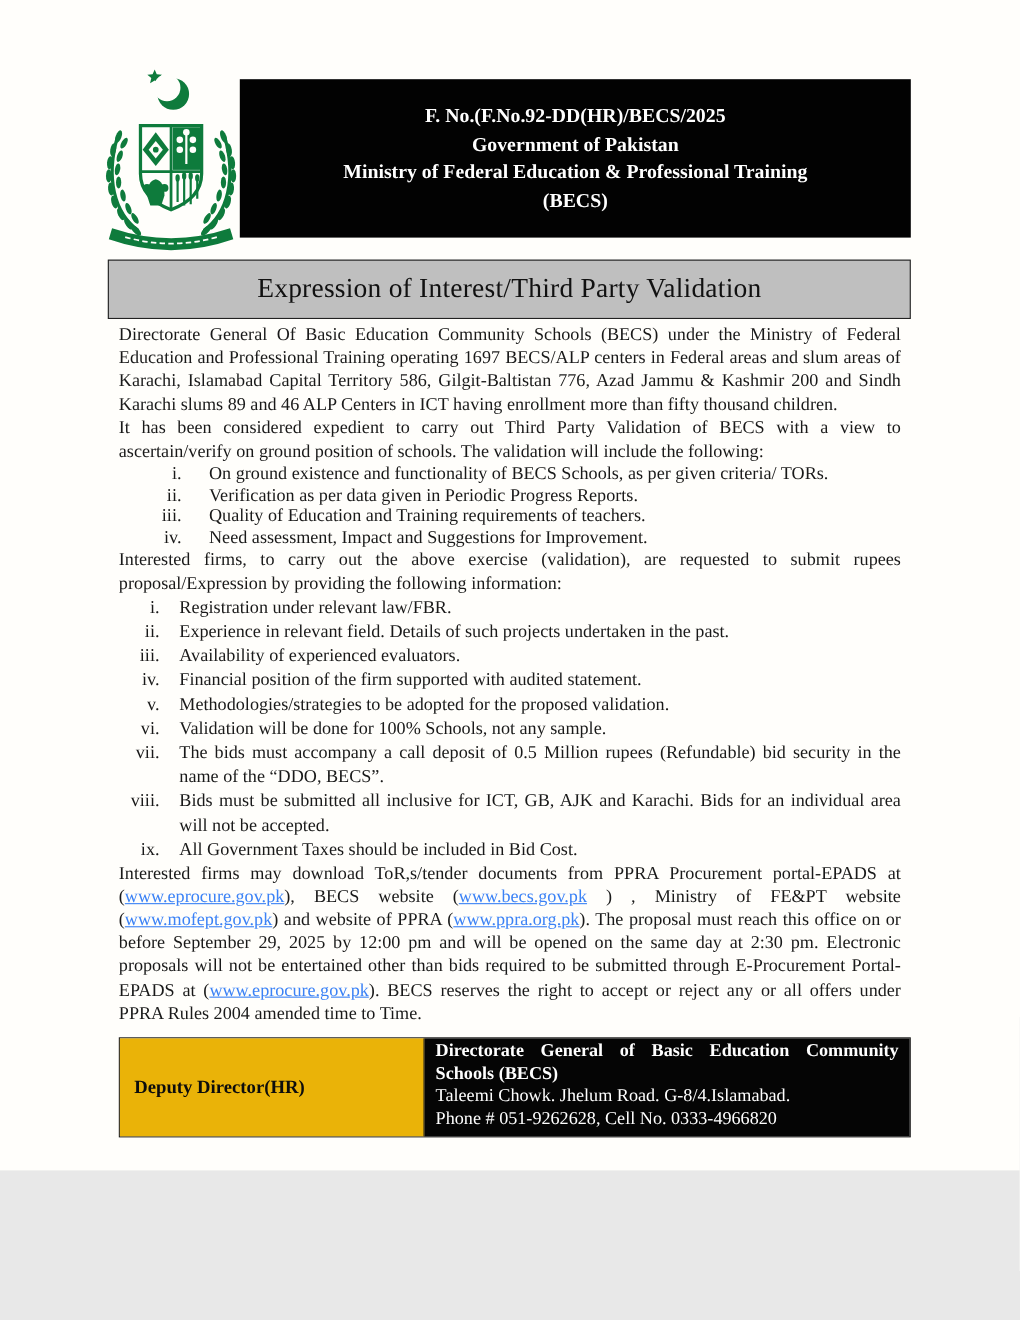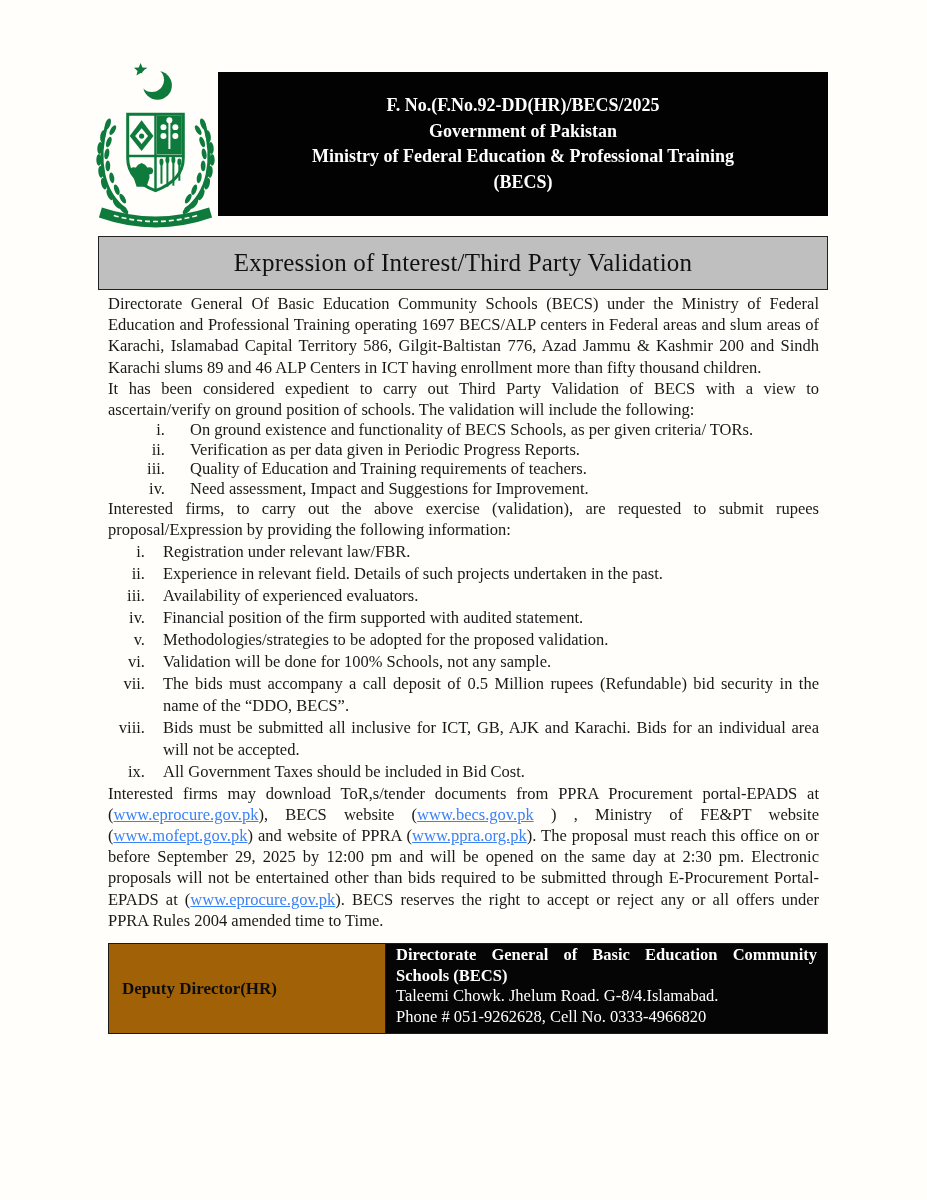--- a/index.html
+++ b/index.html
@@ -1,17 +1,17 @@
 <!DOCTYPE html>
 <html><head>
 <meta charset="utf-8">
 <style>
   html,body{margin:0;padding:0;}
   body{background:#e8e8e8;font-family:"Liberation Serif", serif;}
-  .page{position:relative;width:927px;height:1200px;background:#fffefb;margin:0 auto;overflow:hidden;color:#141414;}
+  .page{position:relative;width:927px;height:1064px;background:#fffefb;margin:0 auto;overflow:hidden;color:#141414;}
 
   
   .emblem{position:absolute;left:86px;top:60px;width:139px;height:172px;}
   .hdr-box{position:absolute;left:218px;top:72px;width:610px;height:144px;background:#020202;color:#ffffff;
            display:flex;flex-direction:column;justify-content:center;align-items:center;text-align:center;}
   .hdr-box .hl{font-weight:bold;font-size:18px;line-height:25.5px;white-space:nowrap;}
 
   
   .title-bar{position:absolute;left:98px;top:236px;width:730px;height:54px;background:#bfbfbf;border:1.5px solid #222;
              display:flex;align-items:center;justify-content:center;box-sizing:border-box;}
@@ -33,21 +33,21 @@
 
   .list2{margin:0;}
   .list2 .row{display:flex;line-height:22px;}
   .list2 .n{width:37px;text-align:right;flex:0 0 37px;}
   .list2 .t{padding-left:18px;flex:1;text-align:justify;}
 
   .lnk{color:#3b82f6;text-decoration:underline;cursor:pointer;}
 
   
   .ftable{margin-top:12px;display:flex;border:1.5px solid #1a1a1a;box-sizing:border-box;width:720px;}
-  .fleft{flex:0 0 277px;background:#a16207;display:flex;align-items:center;box-sizing:border-box;
+  .fleft{flex:0 0 277px;background:#eab308;display:flex;align-items:center;box-sizing:border-box;
          padding:8px 6px 8px 13px;border-right:1.5px solid #1a1a1a;}
   .fleft .lbl{font-weight:bold;font-size:17px;color:#0d0d0d;}
   .fright{flex:1;background:#050505;color:#ffffff;box-sizing:border-box;padding:1px 10px 6px 10px;
           font-size:16.5px;line-height:20.5px;}
   .fright .b{font-weight:bold;text-align:justify;}
 </style>
 </head>
 <body>
 
 <div class="page">

